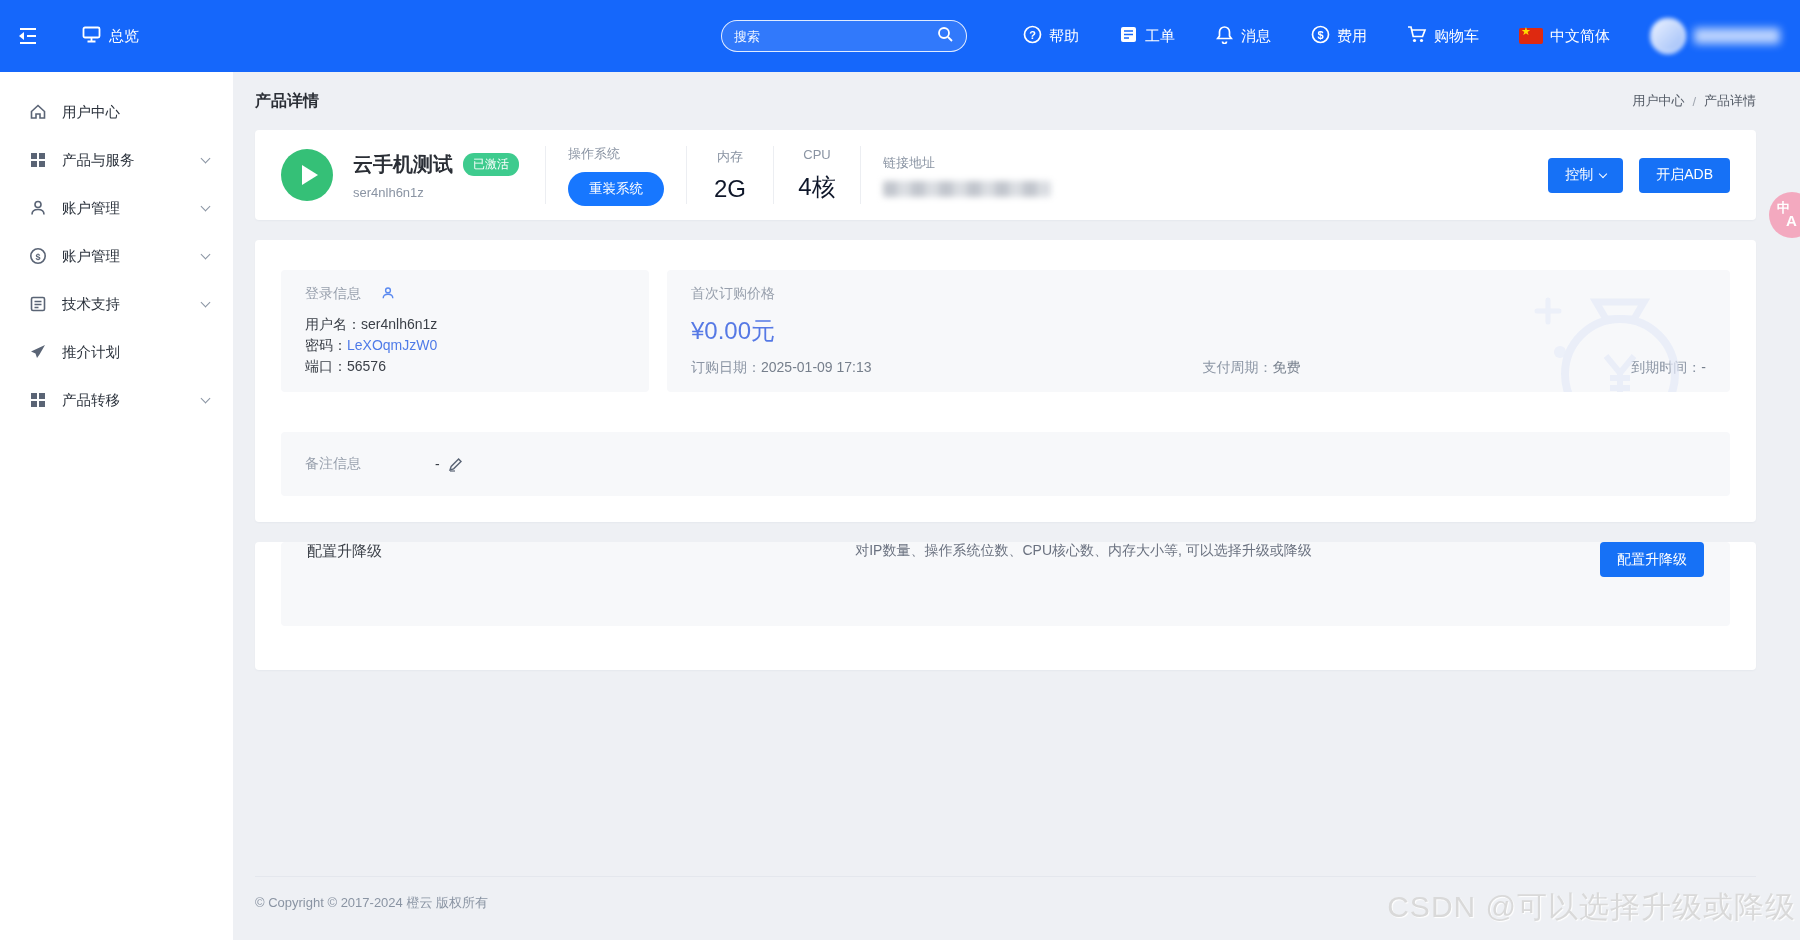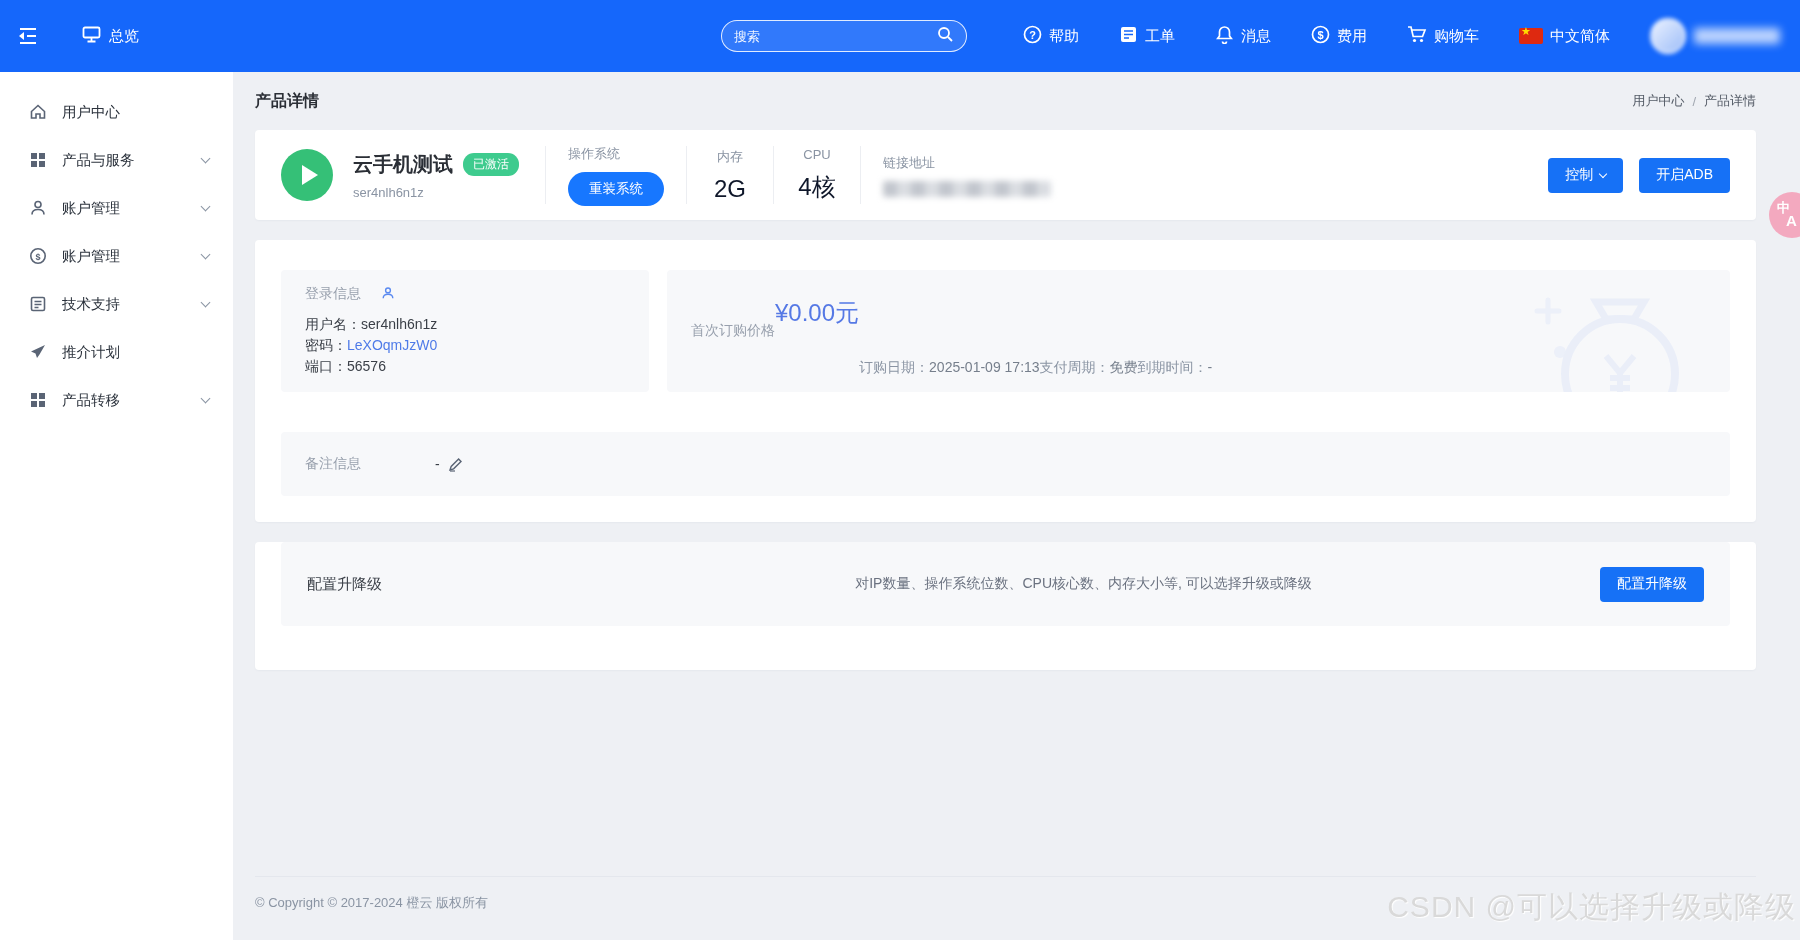--- a/index.html
+++ b/index.html
@@ -59,37 +59,37 @@
   .btn-blue .wchev { width:6px; height:6px; border-right:1.6px solid #fff; border-bottom:1.6px solid #fff; transform:rotate(45deg); margin-top:-3px; }
 
   
   .info-card { margin-top:20px; padding:30px 26px 26px; }
   .panels { display:flex; gap:18px; }
   .panel { background:#f7f8fa; border-radius:4px; }
   .login-panel { width:368px; height:122px; padding:15px 24px; }
   .panel-title { font-size:14px; color:#98a0ad; display:flex; align-items:center; gap:20px; }
   .login-rows { margin-top:11px; font-size:14px; color:#3a3f47; line-height:21px; }
   .pwd-link { color:#4f7be8; cursor:pointer; }
-  .price-panel { flex:1; height:122px; padding:15px 24px; display:flex; flex-direction:row; position:relative; overflow:hidden; }
+  .price-panel { flex:1; height:122px; padding:15px 24px; display:flex; flex-direction:column; position:relative; overflow:hidden; }
   .price-val { font-size:24px; color:#5679e5; margin-top:12px; }
   .price-bottom { margin-top:auto; display:flex; justify-content:space-between; font-size:14px; color:#8a94a3; }
   .price-bottom .pv { color:#767f8c; }
   .bag-deco { position:absolute; right:36px; top:4px; opacity:.65; pointer-events:none; }
   .remark-panel { margin-top:40px; height:64px; display:flex; align-items:center; padding:0 24px; gap:2px; }
   .remark-label { font-size:14px; color:#98a0ad; width:128px; }
   .remark-val { font-size:14px; color:#3a3f47; margin-right:6px; }
   .edit-ic { cursor:pointer; display:flex; align-items:center; }
 
   
   .tabs-card { margin-top:20px; padding:0 26px 44px; }
   .tabs-row { display:flex; border-bottom:1px solid #ebedf1; }
   .tab { font-size:15px; color:#3a3f47; padding:22px 4px 16px; margin-right:38px; cursor:pointer; position:relative; }
   .tab.active { color:#5867d6; }
   .tab.active::after { content:""; position:absolute; left:-4px; right:-4px; bottom:-1px; height:2.5px; background:#5867d6; border-radius:2px; }
-  .upg-row { margin-top:16px; background:#f7f8fa; border-radius:4px; height:84px; display:flex; align-items:center; padding:0 26px; }
+  .upg-row { margin-top:16px; background:#f7f8fa; border-radius:4px; height:84px; display:flex; padding:0 26px; }
   .upg-title { font-size:15px; color:#3a3f47; width:260px; }
   .upg-desc { flex:1; text-align:center; font-size:14px; color:#6b7280; }
 
   
   .footer { position:absolute; left:22px; right:44px; bottom:0; border-top:1px solid #e4e7ed; padding:17px 0 28px; font-size:13px; color:#8a94a3; }
   .watermark { position:absolute; right:4px; bottom:12px; font-size:30px; color:#d9d9d9; letter-spacing:1px; text-shadow:1px 1px 1px #ffffff; pointer-events:none; }
 
   
   .float-translate { position:fixed; right:-15px; top:192px; width:46px; height:46px; border-radius:50%; background:#f3a9bf; z-index:30; cursor:pointer; color:#fff; }
   .float-translate .zh { position:absolute; left:8px; top:7px; font-size:13px; font-weight:bold; }

